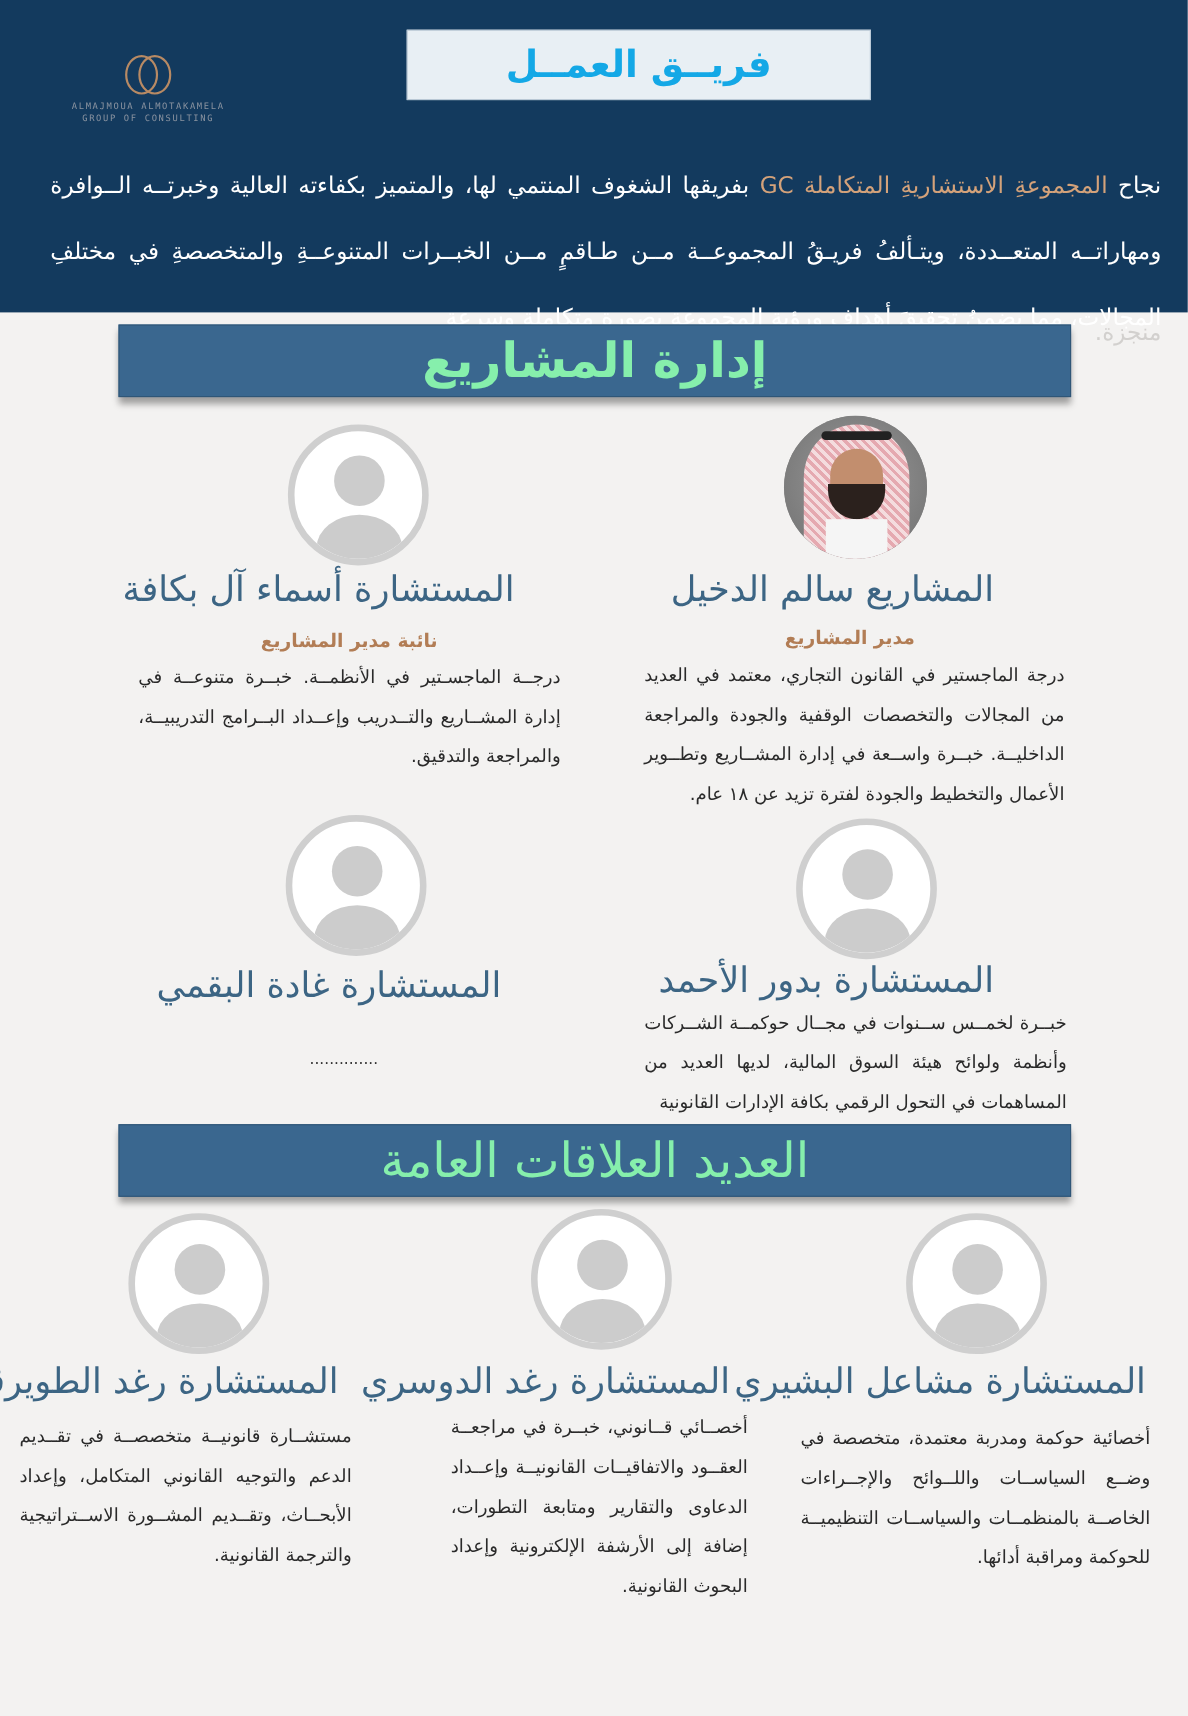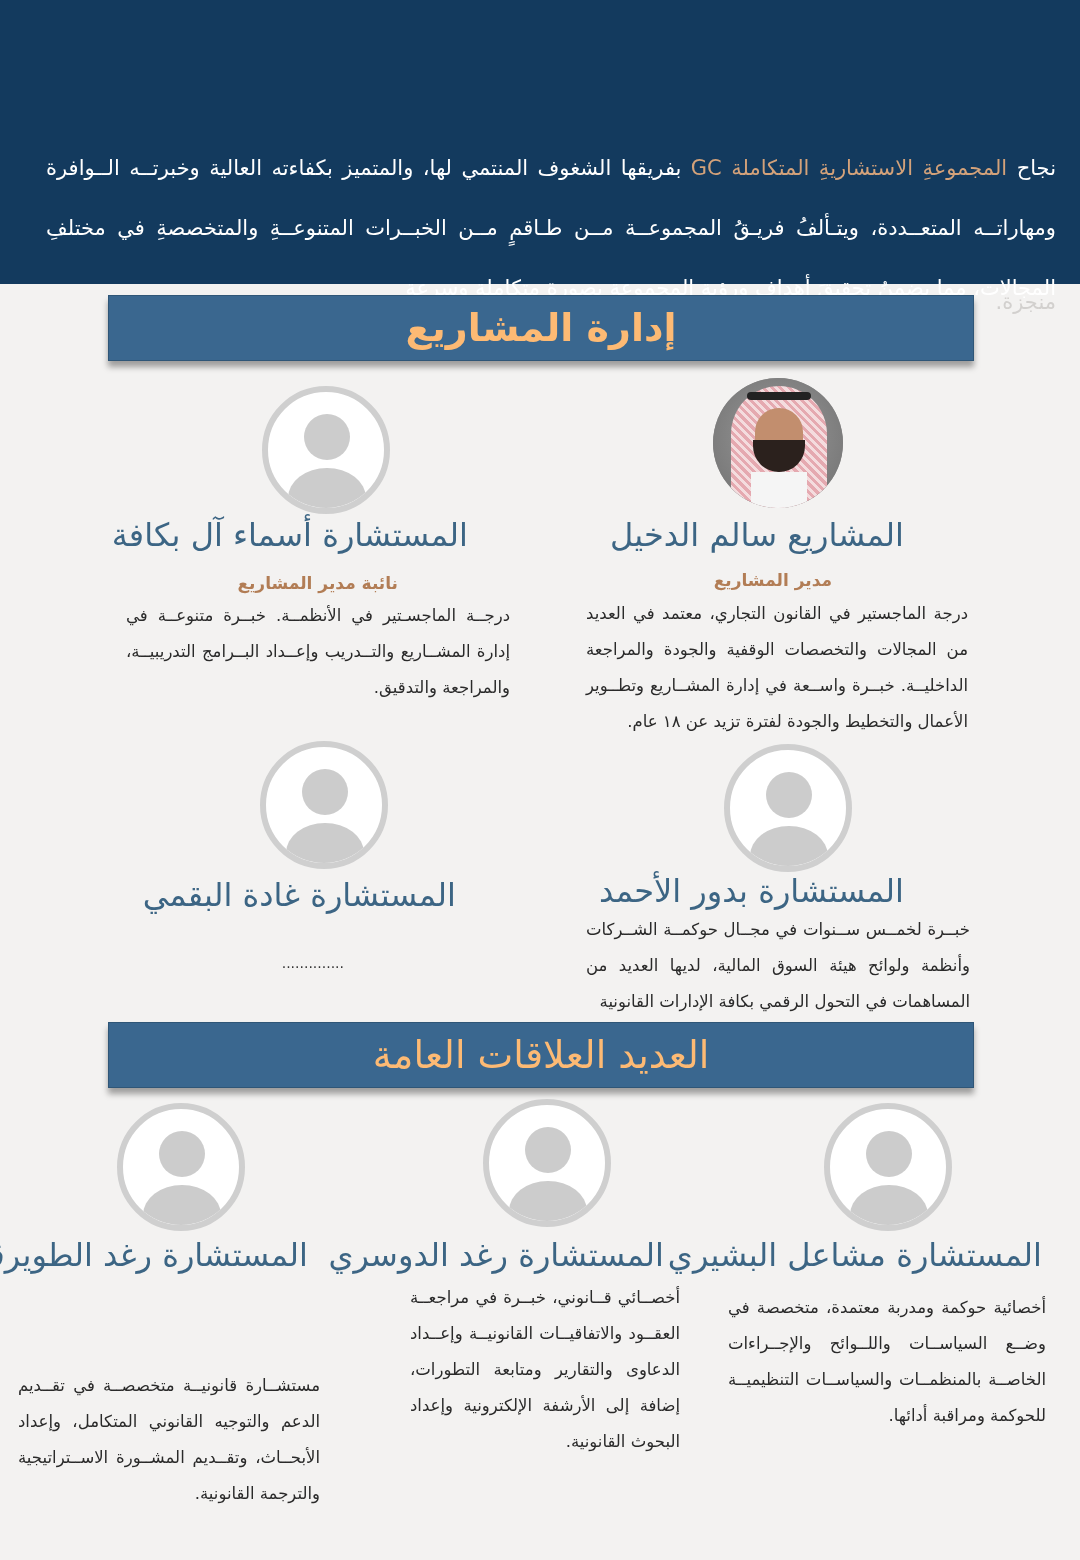--- a/index.html
+++ b/index.html
@@ -47,21 +47,21 @@
     .intro .accent { color: #d4a27a; }
     .intro-tail {
       position: absolute; right: 24px; top: 290px; font-size: 21px; color: #d2d0ce;
     }
     .section-bar {
       position: absolute; left: 108px; width: 866px; height: 66px;
       background: #3a678f; border: 1px solid #2f5677;
       box-shadow: 0 6px 6px rgba(0,0,0,0.35);
       display: flex; align-items: center; justify-content: center;
     }
-    .section-bar span { color: #fdba74; font-size: 38px; }
+    .section-bar span { color: #86efac; font-size: 44px; }
     .section-bar.bold span { font-weight: bold; }
     .avatar {
       position: absolute; width: 128px; height: 128px; border-radius: 50%;
       background: #ffffff; border: 6px solid #cfcfcf; overflow: hidden;
     }
     .avatar .head { position: absolute; left: 36px; top: 22px; width: 46px; height: 46px; border-radius: 50%; background: #cccccc; }
     .avatar .body { position: absolute; left: 20px; top: 76px; width: 78px; height: 60px; border-radius: 50% 50% 0 0; background: #cccccc; }
     .avatar.photo { border: none; background: #8c8c8c; }
     .photo .bg { position: absolute; inset: 0; background: radial-gradient(circle at 50% 45%, #9b9b9b, #6e6e6e); }
     .photo .scarf { position: absolute; left: 18px; top: 8px; width: 96px; height: 124px; border-radius: 48px 48px 20px 20px; background: repeating-linear-gradient(45deg,#e5a9b0 0 3px,#f4dcde 3px 6px); }
@@ -78,21 +78,32 @@
     .bio {
       position: absolute; font-size: 16.5px; line-height: 36px; color: #2a2a2a;
       text-align: justify; text-align-last: right;
     }
     .dots { position: absolute; font-size: 14px; color: #333; letter-spacing: 0; }
   </style>
 </head>
 <body>
 
 <div class="header">
+  <div class="logo">
+    <div class="logo-mark">
+      <div class="ring l"></div>
+        <div class="ring r"></div>
+    </div>
+    <div class="logo-line1">ALMAJMOUA ALMOTAKAMELA</div>
+    <div class="logo-line2">GROUP OF CONSULTING</div>
+  </div>
 
+  <div class="title-box">
+    <span>فريــق العمــل</span>
+  </div>
 
   <p class="intro"><span>نجاح </span><span class="accent">المجموعةِ الاستشاريةِ المتكاملة  GC</span><span>  بفريقها الشغوف المنتمي لها، والمتميز بكفاءته العالية وخبرتــه الــوافرة ومهاراتــه المتعــددة، ويتـألفُ فريـقُ المجموعــة مــن طـاقمٍ مــن الخبــرات المتنوعــةِ والمتخصصةِ في مختلفِ المجالات، مما يضمنُ تحقيقَ أهدافِ ورؤية المجموعةِ بصورةٍ متكاملةٍ وسرعةٍ</span></p>
 </div>
 <div class="intro-tail">منجزة.</div>
 
 <div class="section-bar bold" style="top:295px;">
   <span>إدارة المشاريع</span>
 </div>
 
 <div class="avatar photo" style="left:713px; top:378px; width:130px; height:130px;">
@@ -145,13 +156,13 @@
     <div class="body"></div>
   </div>
 <div class="name" style="right:416px; top:1236px;">المستشارة رغد الدوسري</div>
 <p class="bio" style="right:400px; top:1280px; width:270px;">أخصــائي قــانوني، خبــرة في مراجعــة العقــود والاتفاقيــات القانونيــة وإعــداد الدعاوى والتقارير ومتابعة التطورات، إضافة إلى الأرشفة الإلكترونية وإعداد البحوث القانونية.</p>
 
 <div class="avatar" style="left:117px; top:1103px;">
     <div class="head"></div>
     <div class="body"></div>
   </div>
 <div class="name" style="right:772px; top:1236px;">المستشارة رغد الطويرقي</div>
-<p class="bio" style="right:760px; top:1368px; width:302px;">مستشــارة قانونيــة متخصصــة في تقــديم الدعم والتوجيه القانوني المتكامل، وإعداد الأبحــاث، وتقــديم المشــورة الاســتراتيجية والترجمة القانونية.</p>
+<p class="bio" style="right:760px; top:1288px; width:302px;">مستشــارة قانونيــة متخصصــة في تقــديم الدعم والتوجيه القانوني المتكامل، وإعداد الأبحــاث، وتقــديم المشــورة الاســتراتيجية والترجمة القانونية.</p>
 
 </body></html>

